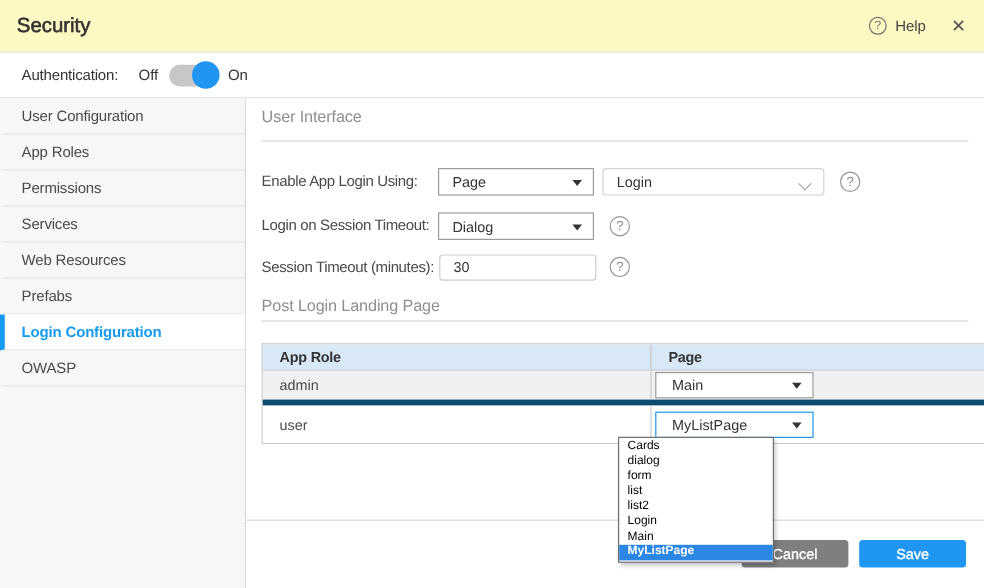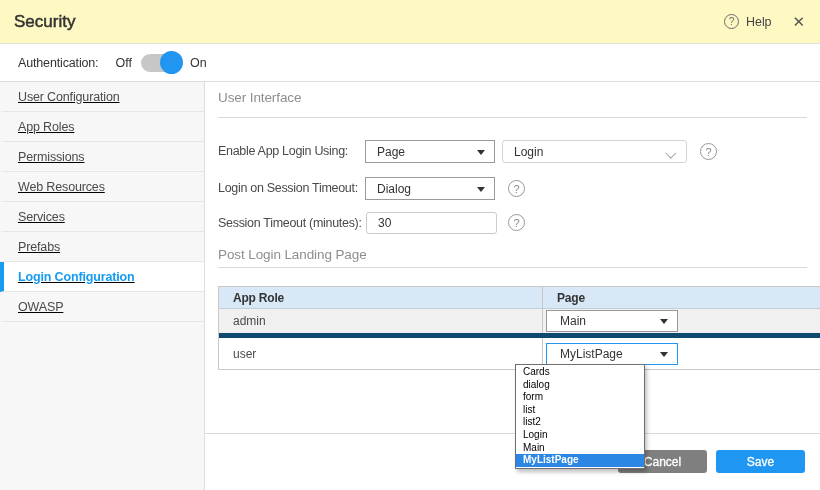--- a/index.html
+++ b/index.html
@@ -15,21 +15,21 @@
   .close-x { font-size:15px; color:#555; cursor:pointer; }
 
   
   .auth-row { height:38px; background:#fff; border-bottom:1px solid #ddd; display:flex; align-items:center; padding-left:18px; flex:0 0 auto; }
   .auth-label { font-size:12.5px; letter-spacing:-0.15px; color:#333; margin-right:17px; }
   .tg-off, .tg-on { font-size:12.5px; color:#333; }
   .toggle { position:relative; width:40px; height:18px; background:#c7c7c7; border-radius:9px; margin:0 9px; }
   .toggle .knob { position:absolute; right:-2px; top:-3px; width:23px; height:23px; border-radius:50%; background:#2196f0; }
 
   
-  .body { flex:1; display:flex; min-height:0;text-decoration:underline; }
+  .body { flex:1; display:flex; min-height:0; }
   .sidebar { width:205px; background:#f7f7f7; border-right:1px solid #ddd; flex:0 0 auto; }
   .side-item { height:30px; display:flex; align-items:center; padding-left:14px; border-left:4px solid transparent; border-bottom:1px solid #e6e6e6; font-size:12.5px; letter-spacing:-0.15px; color:#4a4a4a; }
   .side-item.active { background:#fff; border-left-color:#169bf0; color:#169bf0; font-weight:bold; }
 
   .main { position:relative; flex:1; background:#fff; }
   .sec-title { position:absolute; left:13px; font-size:13.5px; letter-spacing:-0.1px; color:#8e8e8e; }
   .rule { position:absolute; left:13px; right:13px; height:1px; background:#d9d9d9; }
   .rule-full { position:absolute; left:0; right:0; height:1px; background:#d9d9d9; }
 
   .flabel { position:absolute; left:13px; font-size:12.5px; letter-spacing:-0.3px; color:#4a4a4a; }
@@ -85,22 +85,22 @@
         <span class="knob"></span>
       </span>
     <span class="tg-on">On</span>
   </div>
 
   <div class="body">
     <div class="sidebar">
       <div class="side-item">User Configuration</div>
       <div class="side-item">App Roles</div>
       <div class="side-item">Permissions</div>
+      <div class="side-item">Services</div>
       <div class="side-item">Web Resources</div>
-      <div class="side-item">Services</div>
       <div class="side-item">Prefabs</div>
       <div class="side-item active">Login Configuration</div>
       <div class="side-item">OWASP</div>
     </div>
 
     <div class="main">
       <div class="sec-title" style="top:8px;">User Interface</div>
       <div class="rule" style="top:35px;"></div>
 
       <div class="flabel" style="top:62px;">Enable App Login Using:</div>

